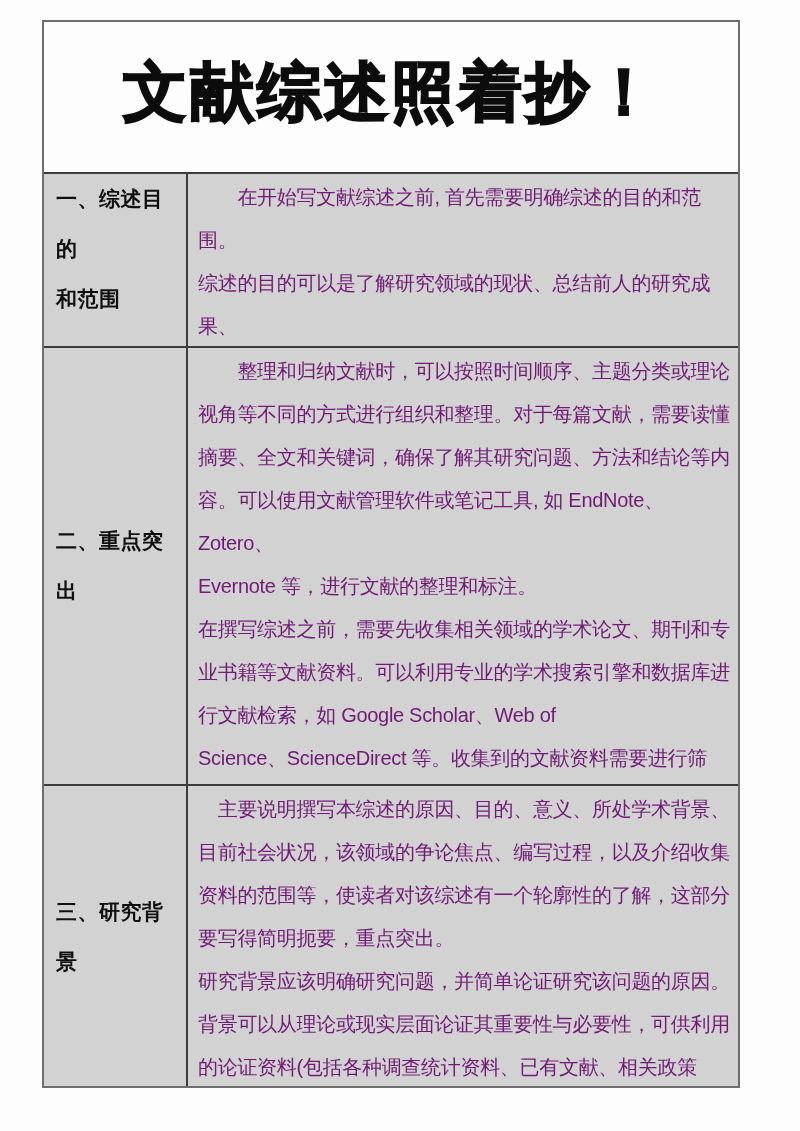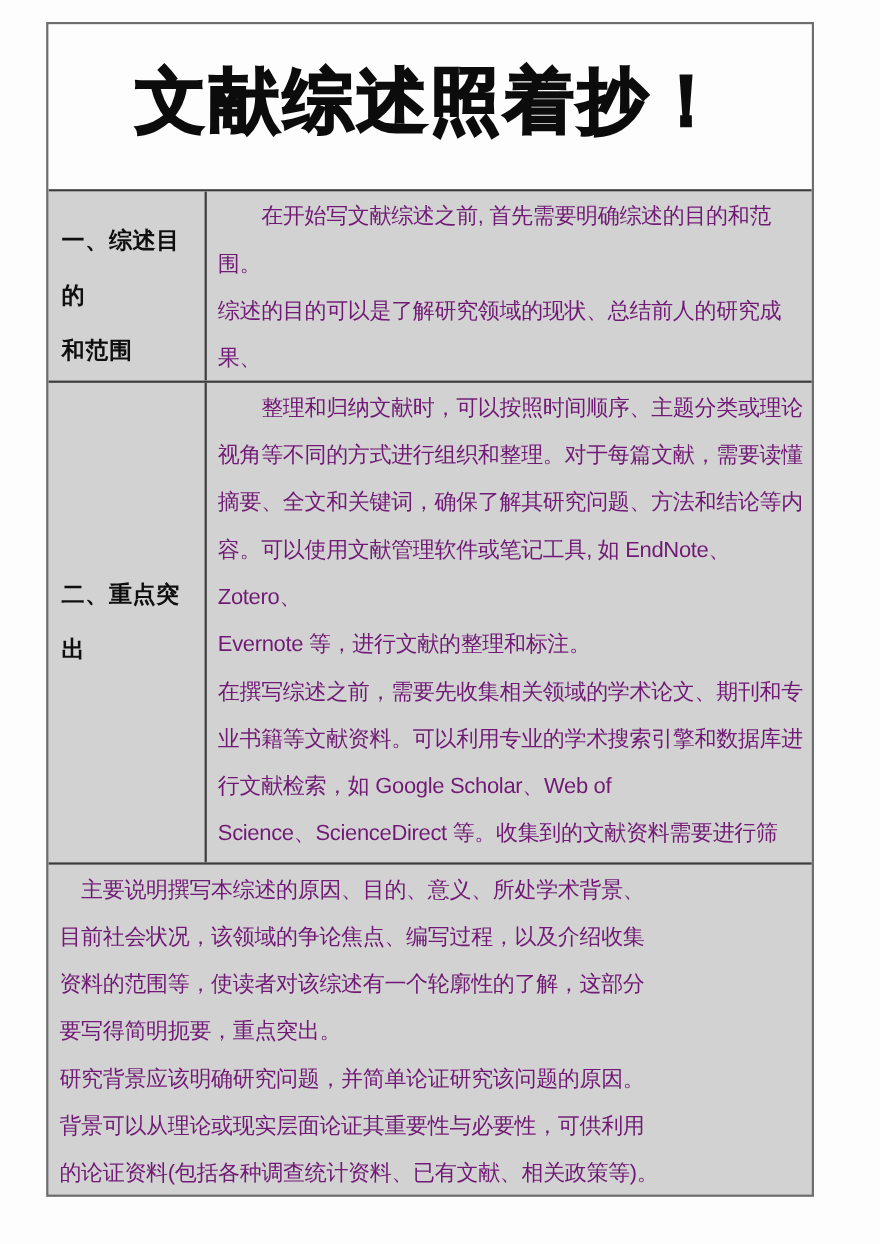--- a/index.html
+++ b/index.html
@@ -49,21 +49,21 @@
   .row-1 { height: 174px; }
   .row-2 { height: 438px; }
   .row-3 { height: 302px; border-bottom: none; }
   .label-cell {
     width: 144px;
     box-sizing: border-box;
     border-right: 2px solid #3c3c3c;
     padding: 0 4px 0 12px;
     display: flex;
   }
-  .label-cell.v-top    { align-items: flex-start; padding-top: 20px; }
+  .label-cell.v-top    { align-items: flex-start; padding-top: 0; }
   .label-cell.v-center { align-items: center; }
   .section-label {
     font-size: 21px;
     font-weight: bold;
     color: #0f0f0f;
     line-height: 50px;
     letter-spacing: 0.5px;
     white-space: pre-line;
   }
   .content-cell {
@@ -115,20 +115,23 @@
 Evernote 等，进行文献的整理和标注。</p>
       <p class="para">在撰写综述之前，需要先收集相关领域的学术论文、期刊和专
 业书籍等文献资料。可以利用专业的学术搜索引擎和数据库进
 行文献检索，如 Google Scholar、Web of
 Science、ScienceDirect 等。收集到的文献资料需要进行筛选,
 选择与研究问题相关、权威可靠、有代表性的文献进行综述。</p>
     </div>
   </div>
 
   <div class="row row-3">
+    <div class="label-cell v-center">
+      <div class="section-label">三、研究背景</div>
+    </div>
     <div class="content-cell">
       <p class="para">　主要说明撰写本综述的原因、目的、意义、所处学术背景、
 目前社会状况，该领域的争论焦点、编写过程，以及介绍收集
 资料的范围等，使读者对该综述有一个轮廓性的了解，这部分
 要写得简明扼要，重点突出。</p>
       <p class="para">研究背景应该明确研究问题，并简单论证研究该问题的原因。
 背景可以从理论或现实层面论证其重要性与必要性，可供利用
 的论证资料(包括各种调查统计资料、已有文献、相关政策等)。</p>
     </div>
   </div>

